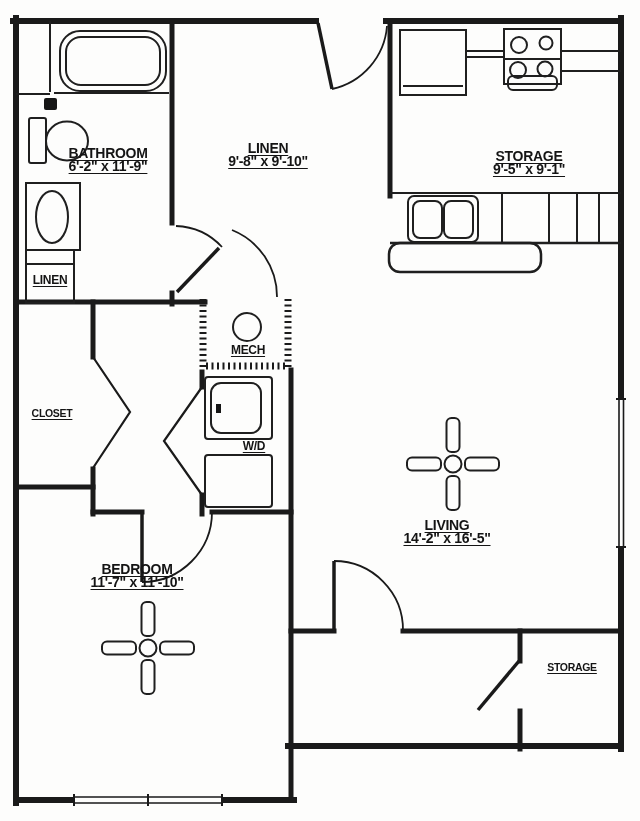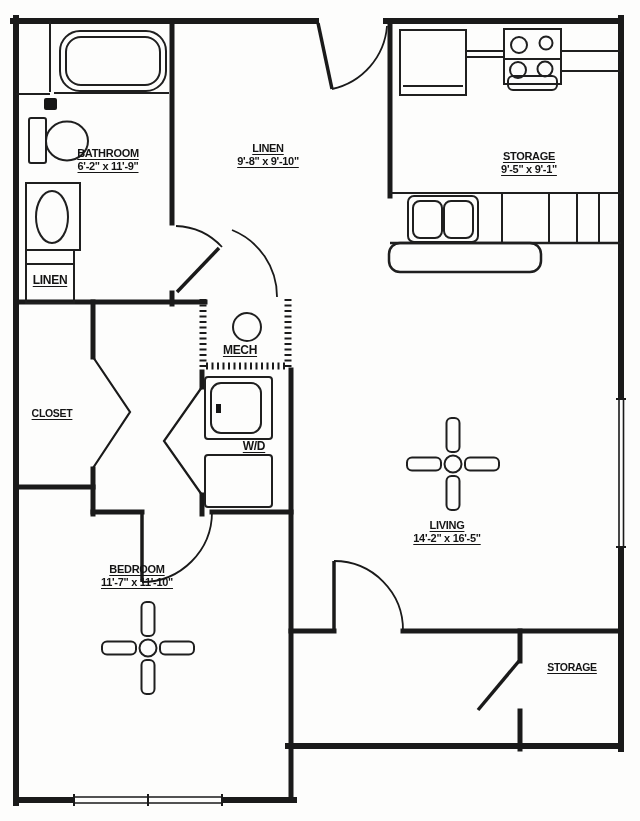--- a/index.html
+++ b/index.html
@@ -1,20 +1,20 @@
 <!DOCTYPE html>
 <html><head>
 <meta charset="utf-8">
 <style>
   html,body{margin:0;padding:0;background:#ffffff;}
   .plan{position:relative;width:640px;height:821px;background:#fdfdfc;overflow:hidden;
         font-family:"Liberation Sans", sans-serif;}
   .plan svg{position:absolute;left:0;top:0;}
   .lbl{position:absolute;transform:translateX(-50%);display:flex;flex-direction:column;
-       align-items:center;color:#141414;font-weight:700;font-size:11px;line-height:13px;
+       align-items:center;color:#141414;font-weight:700;font-size:14px;line-height:13px;
        letter-spacing:-0.3px;white-space:nowrap;text-align:center;}
   .lbl span{text-decoration:underline;text-underline-offset:2px;}
   .lbl.sm{font-size:12px;line-height:11px;}
   .lbl.md{font-size:10.5px;line-height:12px;}
 </style>
 </head>
 <body>
 
 <div class="plan">
 
@@ -173,21 +173,21 @@
 <div class="lbl" style="left:529px;top:150px">
   <span>STORAGE</span>
   <span>9'-5" x 9'-1"</span>
 </div>
 <div class="lbl sm" style="left:50px;top:275px">
   <span>LINEN</span>
 </div>
 <div class="lbl md" style="left:52px;top:407px">
   <span>CLOSET</span>
 </div>
-<div class="lbl sm" style="left:240px;top:345px">
+<div class="lbl sm" style="left:248px;top:345px">
   <span>MECH</span>
 </div>
 <div class="lbl sm" style="left:254px;top:441px">
   <span>W/D</span>
 </div>
 <div class="lbl" style="left:447px;top:519px">
   <span>LIVING</span>
   <span>14'-2" x 16'-5"</span>
 </div>
 <div class="lbl" style="left:137px;top:563px">

